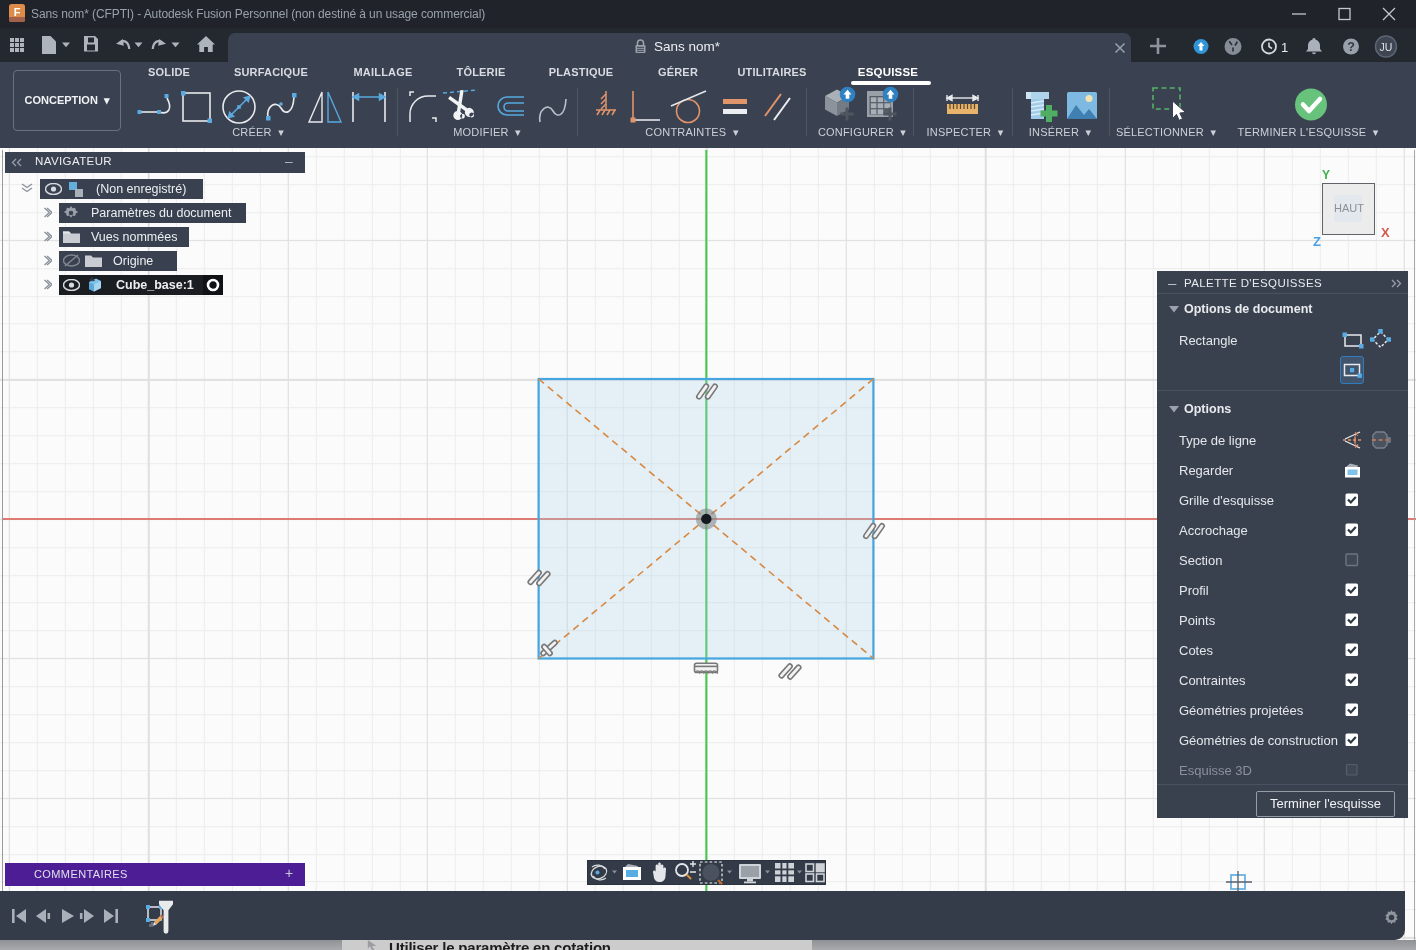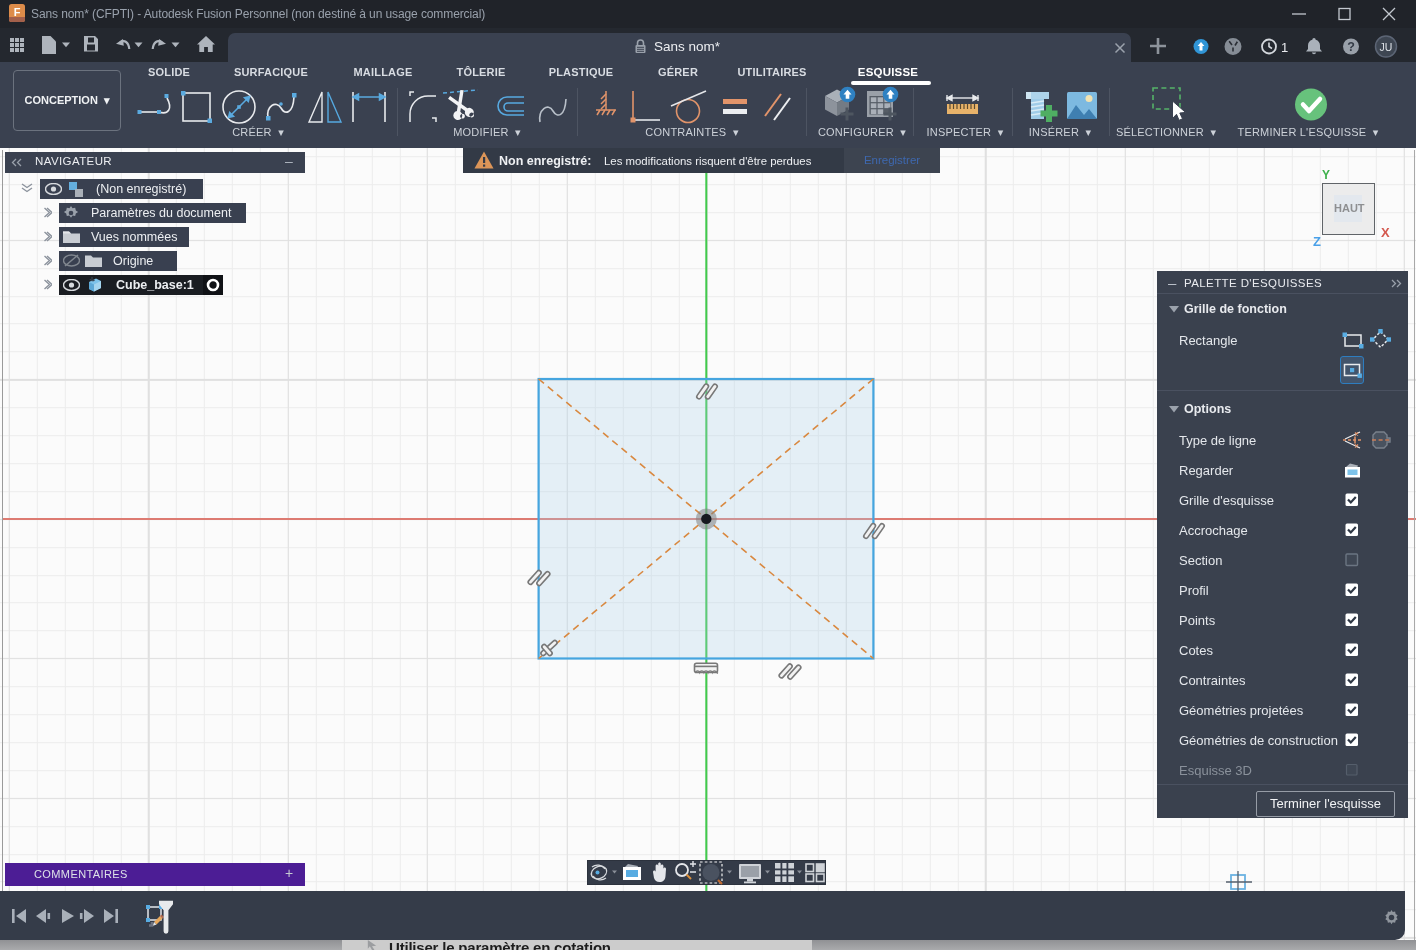--- a/index.html
+++ b/index.html
@@ -33,21 +33,21 @@
   repeating-linear-gradient(to right,#ececec 0 1px,transparent 1px 27.9px),
   repeating-linear-gradient(to bottom,#ececec 0 1px,transparent 1px 27.9px);
  background-position:8.8px 0,0 91.9px,8.8px 0,0 8.2px}
 
 #navigator{left:0px;top:152px;width:320px;height:150px;font-size:12px;color:#eceef1}
 #navhead{position:absolute;left:5px;top:0;width:300px;height:21px;background:#3a4150}
 .navchip{position:absolute;height:20px;background:#394050;color:#eceef1;font-size:12.5px}
 .chev{position:absolute;color:#8c939d}
 
 #viewcube{left:1322px;top:183px;width:53px;height:52px;background:#ececec;border:1.5px solid #606468}
-#vcinner{position:absolute;left:11px;top:11px;width:28px;height:27px;background:#e3e8ee;color:#8e8f91;font-weight:700;font-size:11px;text-align:left;line-height:27px;letter-spacing:0}
+#vcinner{position:absolute;left:11px;top:11px;width:28px;height:27px;background:#e3e8ee;color:#8e8f91;font-weight:400;font-size:11px;text-align:left;line-height:27px;letter-spacing:0}
 
 #palette{left:1157px;top:271px;width:251px;height:547px;background:#3a414e;color:#e8eaee}
 .prow{position:absolute;left:22px;font-size:13px;color:#e4e7eb}
 #termbtn{position:absolute;left:99px;top:520px;width:139px;height:26px;border:1px solid #969ca6;border-radius:2px;color:#f2f3f5;font-size:13px;text-align:center;line-height:24px}
 
 #commentaires{left:5px;top:863px;width:300px;height:23px;background:#4c1d95;color:#dde1e7;font-size:11px}
 #navbar{left:587px;top:860px;width:239px;height:25px;background:#343b48;border:1px solid #2c323d}
 #timeline{left:0;top:891px;width:1405px;height:49px;background:#353c49;border-radius:0 0 10px 0}
 #bottomstrip{left:0;top:940px;width:1416px;height:16px;background:linear-gradient(to bottom,#909194,#b8b9bb)}
 #tooltip{position:absolute;left:342px;top:0;width:470px;height:10px;background:#cccccc}
@@ -380,30 +380,20 @@
     <rect x="1153" y="4" width="27" height="21" fill="none" stroke="#55b368" stroke-width="1.6" stroke-dasharray="5 3.4"></rect>
     <path d="M1172.5,17 l0,17.5 4,-4.2 2.6,6 3.4,-1.5 -2.7,-5.8 5.8,-0.6 z" fill="#fff" stroke="#3a4150" stroke-width="1"></path>
   </g>
 
   <g>
     <circle cx="1311" cy="20.5" r="16" fill="#67c27c"></circle>
     <path d="M1303,20.5 l6,6.5 11,-12" stroke="#fff" stroke-width="4.5" fill="none" stroke-linecap="round" stroke-linejoin="round"></path>
   </g>
 </svg>
 
-<div class="abs" id="warnbar">
-  <svg class="abs" style="left:11px;top:3px" width="20" height="18" viewBox="0 0 20 18">
-    <path d="M10,0.5 L19.5,17.5 H0.5 Z" fill="#dc9558"></path>
-    <rect x="9" y="6" width="2.2" height="6" fill="#343b46"></rect>
-    <rect x="9" y="13.5" width="2.2" height="2.2" fill="#343b46"></rect>
-  </svg>
-  <span class="abs" style="left:36px;top:6px;font-weight:700;font-size:12.5px">Non enregistré:</span>
-  <span class="abs" style="left:141px;top:6.5px;font-size:11.4px">Les modifications risquent d'être perdues</span>
-  <div class="save">Enregistrer</div>
-</div>
 
 <div class="abs" id="navigator">
   <div id="navhead">
     <svg class="abs" style="left:6px;top:6px" width="12" height="9" viewBox="0 0 12 9" stroke="#99a0aa" stroke-width="1.3" fill="none">
           <path d="M5,1 L1.5,4.5 L5,8 M10,1 L6.5,4.5 L10,8"></path>
         </svg>
     <span class="abs" style="left:30px;top:3px;font-size:11.5px;letter-spacing:.4px">NAVIGATEUR</span>
     <span class="abs" style="left:280px;top:1px;color:#aab1bb;font-size:14px">–</span>
   </div>
 
@@ -496,21 +486,21 @@
   <span class="abs" style="left:11px;top:3px;color:#b9bfc8;font-size:15px">–</span>
   <span class="abs" style="left:27px;top:6px;font-size:11.5px;letter-spacing:.4px">PALETTE D'ESQUISSES</span>
   <svg class="abs" style="left:234px;top:8px" width="11" height="9" viewBox="0 0 11 9" stroke="#99a0aa" stroke-width="1.3" fill="none">
         <path d="M1,1 l3.5,3.5 L1,8 M6,1 l3.5,3.5 L6,8"></path>
       </svg>
   <div class="abs" style="left:0;top:22px;width:251px;height:1px;background:#4a5160"></div>
 
   <svg class="abs" style="left:12px;top:34px" width="10" height="8" viewBox="0 0 10 8" fill="#9ba2ac">
         <path d="M0,1 h10 l-5,6.5 z"></path>
       </svg>
-  <span class="abs" style="left:27px;top:31px;font-weight:700;font-size:12.5px">Grille de fonction</span>
+  <span class="abs" style="left:27px;top:31px;font-weight:700;font-size:12.5px">Options de document</span>
   <span class="prow" style="top:62px">Rectangle</span>
 
   <svg class="abs" style="left:185px;top:61px" width="22" height="17" viewBox="0 0 22 17">
     <rect x="3" y="3" width="16" height="11" fill="none" stroke="#e8eaed" stroke-width="1.5"></rect>
     <rect x="0.5" y="0.5" width="4.5" height="4.5" fill="#58ace2"></rect>
         <rect x="17" y="12" width="4.5" height="4.5" fill="#58ace2"></rect>
   </svg>
 
   <svg class="abs" style="left:213px;top:58px" width="21" height="21" viewBox="0 0 21 21">
     <rect x="5" y="5" width="11" height="11" transform="rotate(45 10.5 10.5)" fill="none" stroke="#e8eaed" stroke-width="1.5" stroke-dasharray="2.6 1.8"></rect>

